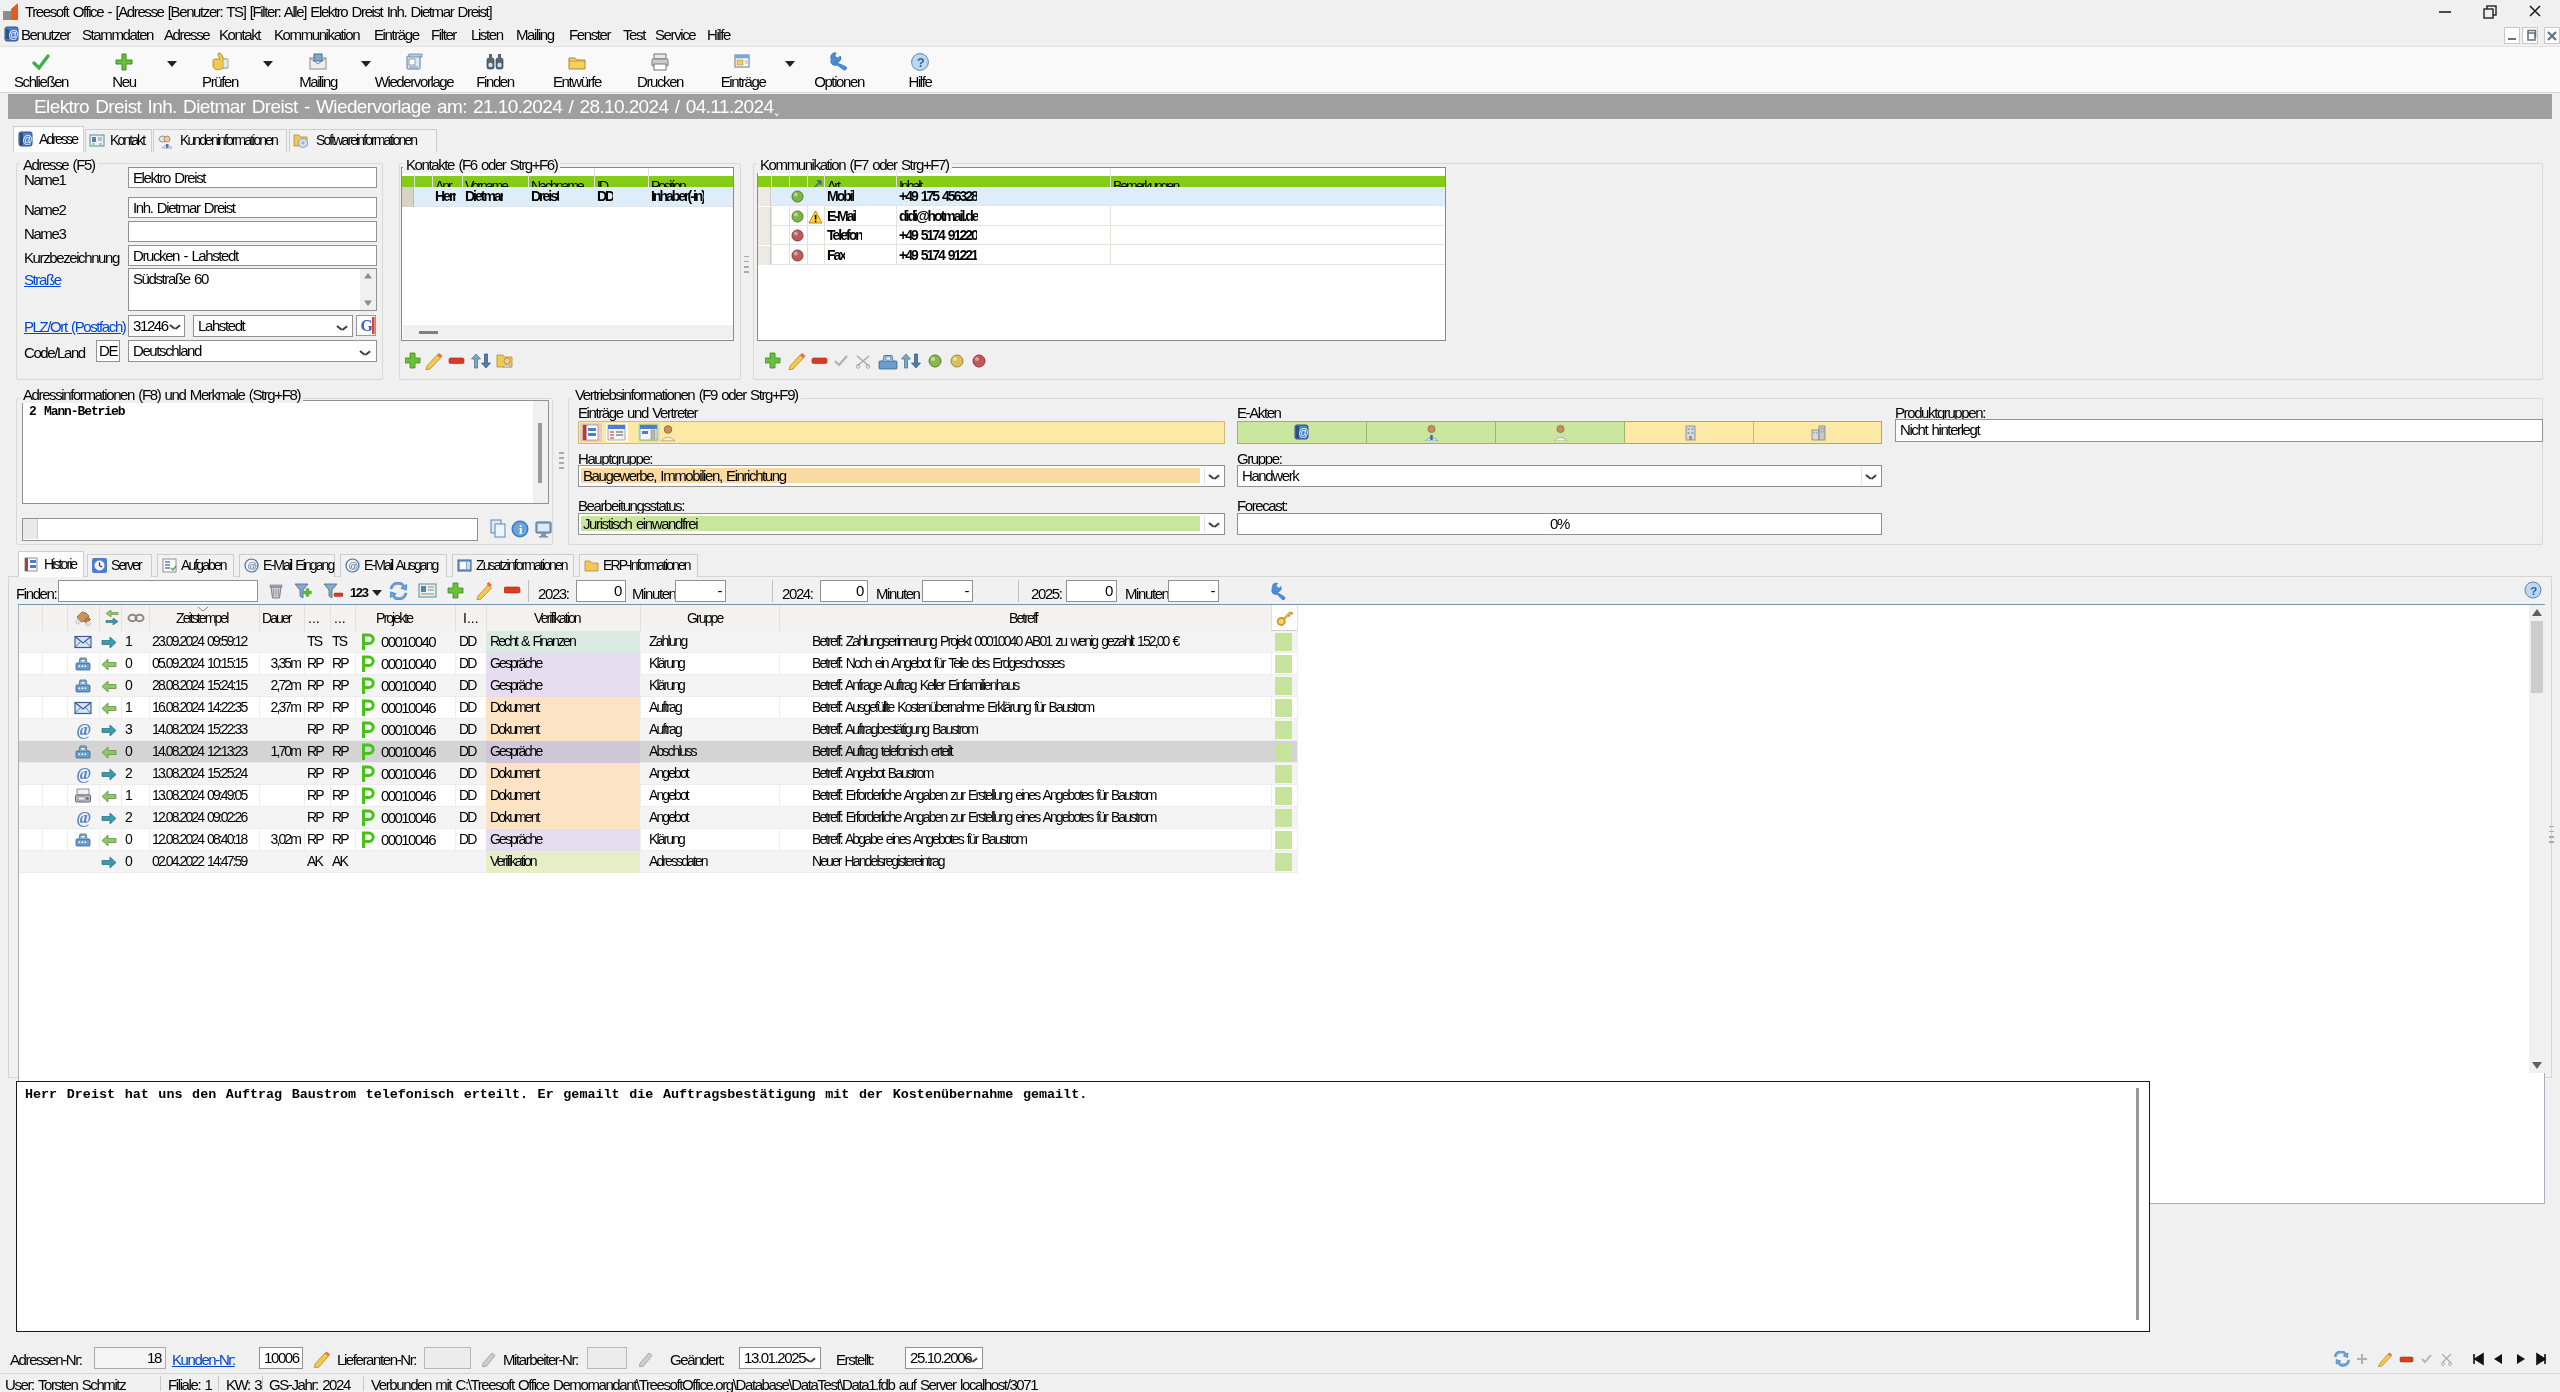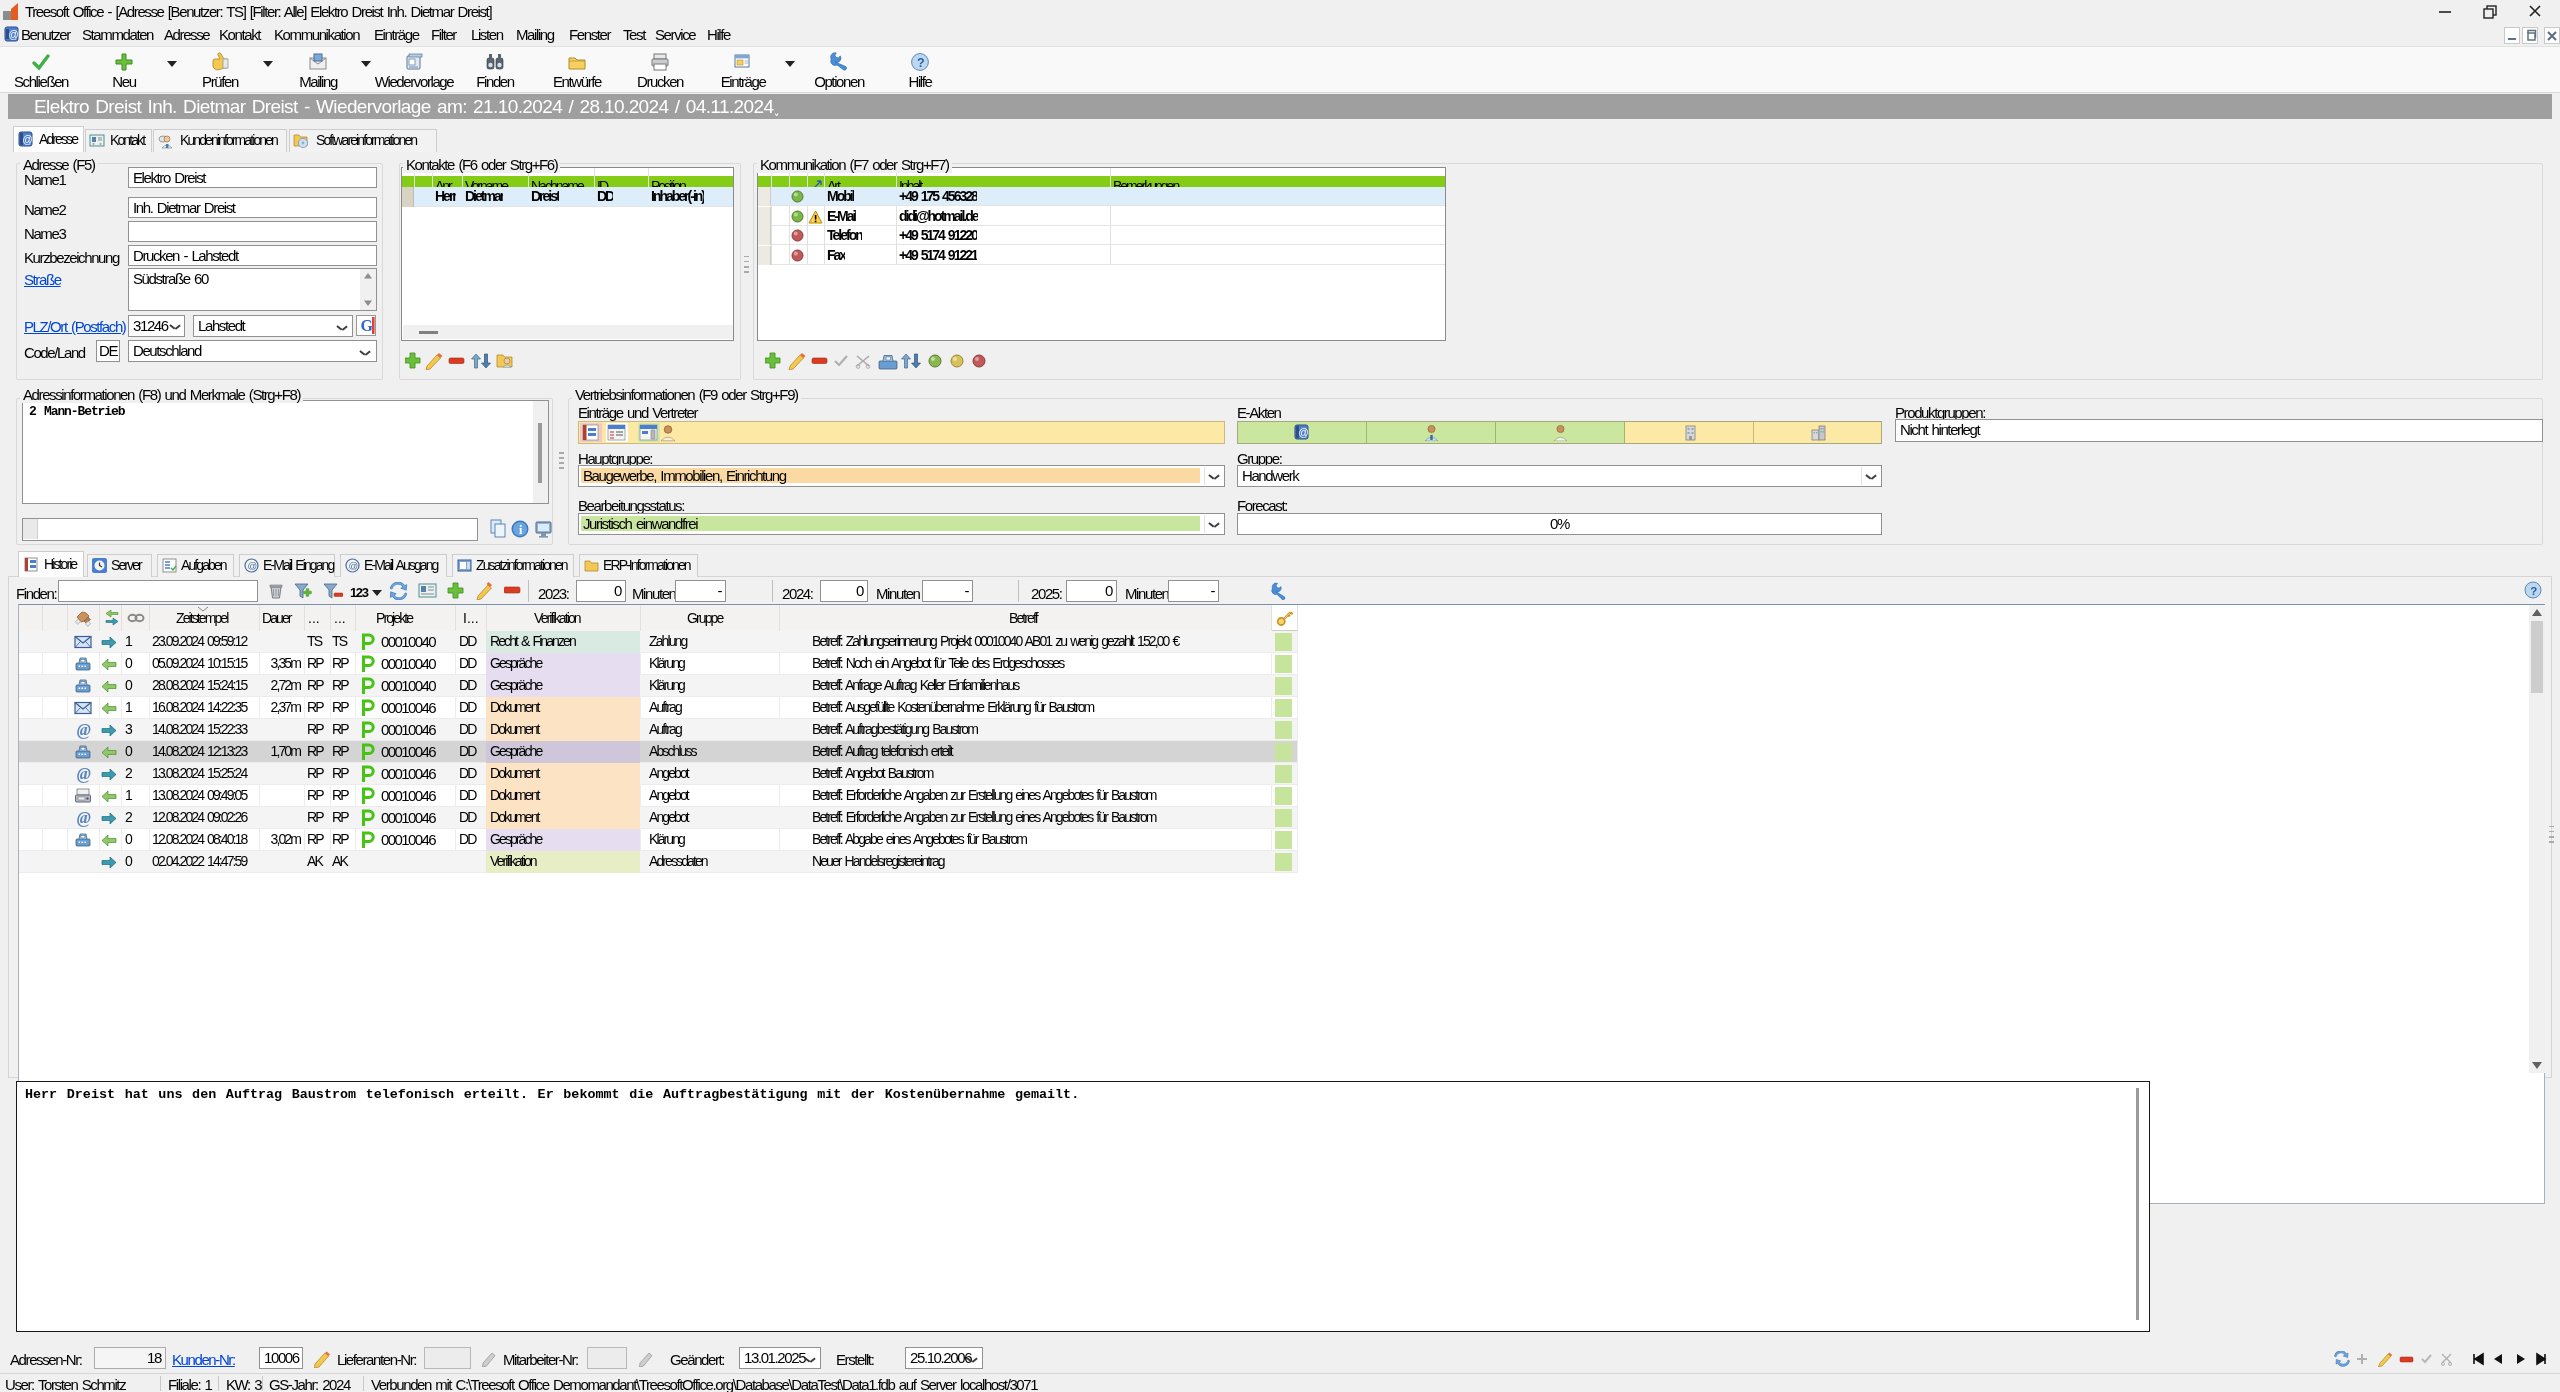--- a/index.html
+++ b/index.html
@@ -925,21 +925,21 @@
         <path d="M8 2 l5 7 H3Z" fill="#606060"></path>
       </svg>
   <div class="abs" style="left:2px;top:16px;width:12px;height:72px;background:#cdcdcd"></div>
   <svg class="abs" style="left:0;bottom:2px" width="16" height="12">
         <path d="M8 10 L13 3 H3Z" fill="#606060"></path>
       </svg>
  </div>
 </div>
 
 <div id="memo" class="abs" style="left:16px;top:1081px;width:2134px;height:251px;background:#fff;border:1px solid #1a1a1a">
- <div class="abs" style="left:8px;top:5px;font-family:'Liberation Mono',monospace;font-size:13.4px;white-space:pre;letter-spacing:0;font-weight:bold">Herr Dreist hat uns den Auftrag Baustrom telefonisch erteilt. Er bekommt die Auftragbestätigung mit der Kostenübernahme gemailt.</div>
+ <div class="abs" style="left:8px;top:5px;font-family:'Liberation Mono',monospace;font-size:13.4px;white-space:pre;letter-spacing:0;font-weight:bold">Herr Dreist hat uns den Auftrag Baustrom telefonisch erteilt. Er gemailt die Auftragsbestätigung mit der Kostenübernahme gemailt.</div>
  <div class="abs" style="right:10px;top:6px;width:3px;height:232px;background:#9a9a9a"></div>
 </div>
 
 <div id="statusrow">
  <div class="lblf" style="left:10px;top:1351px">Adressen-Nr:</div>
  <div class="inp" style="left:94px;top:1347px;width:72px;height:22px;text-align:right;background:#f5f5f5;border-color:#ababab">18</div>
  <div class="lblf link" style="left:172px;top:1351px">Kunden-Nr:</div>
  <div class="inp" style="left:259px;top:1347px;width:44px;height:22px;text-align:right">10006</div>
  <svg class="abs" style="left:312px;top:1349px" width="19" height="19">
       <path d="M3 15 L13 4 l3.5 3 L7 18 l-4.5 1Z" fill="#f5c84c" stroke="#b5882f" stroke-width=".8"></path>

